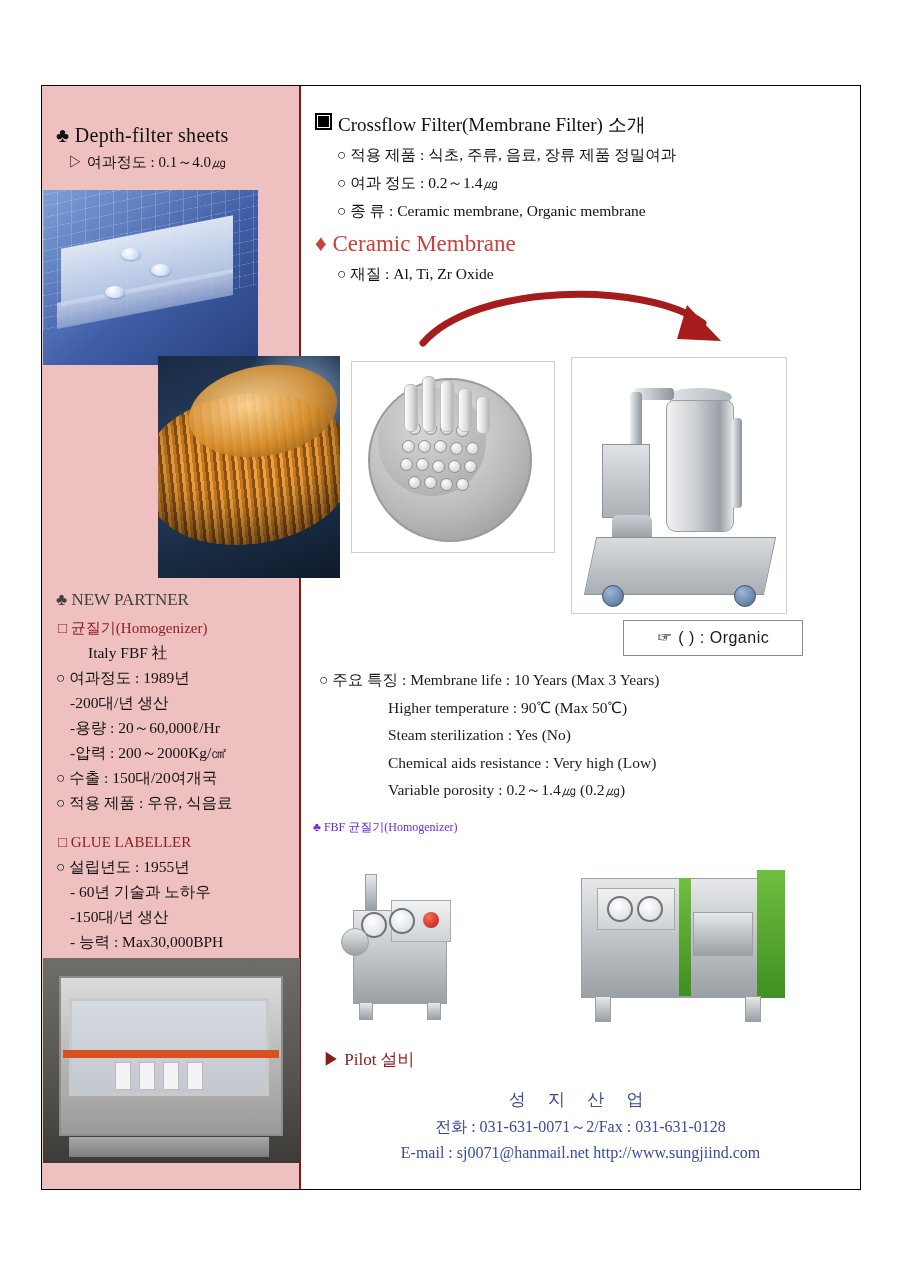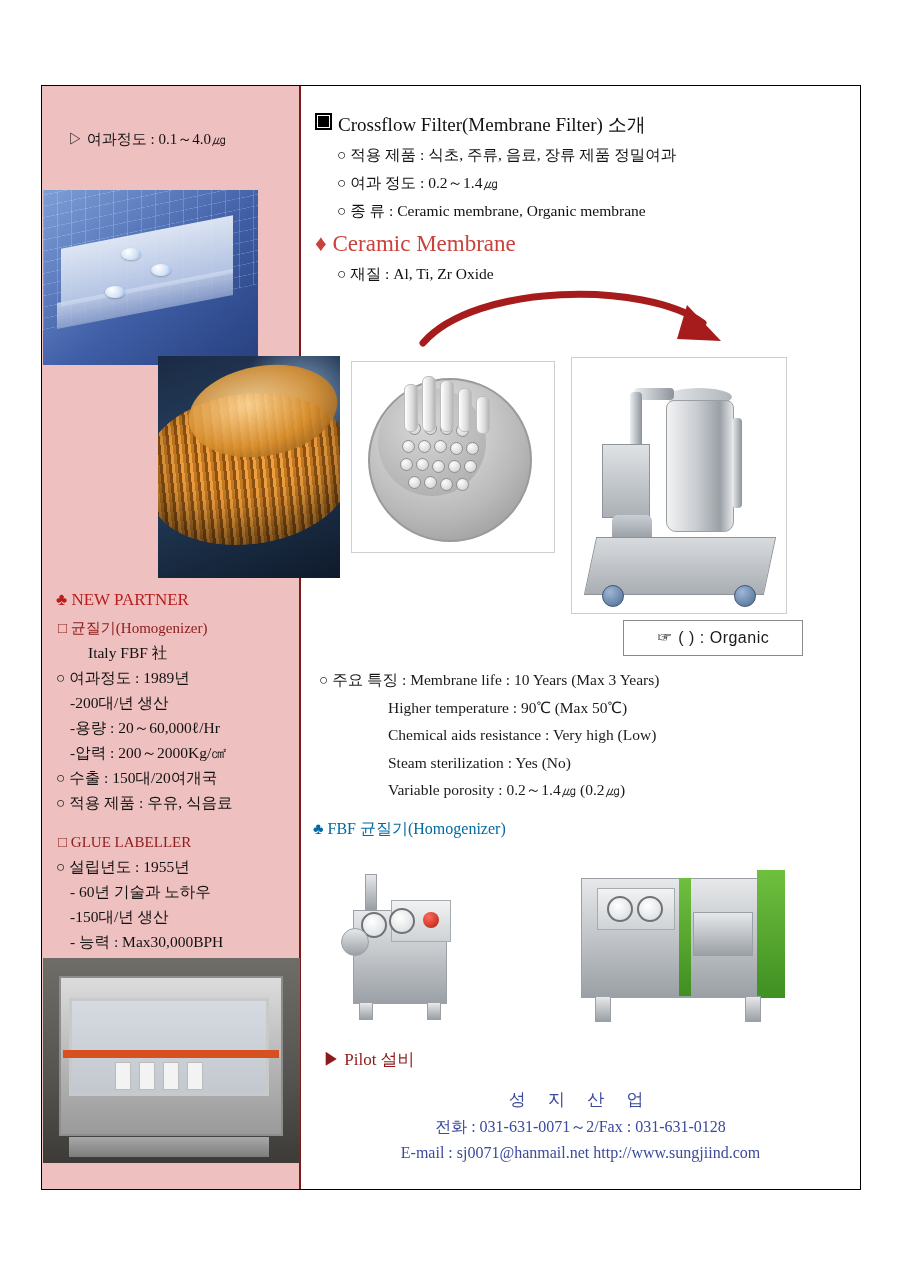--- a/index.html
+++ b/index.html
@@ -131,21 +131,21 @@
   }
   .left-body {
     position: absolute;
     left: 14px;
     top: 500px;
     width: 238px;
     font-size: 15.5px;
     line-height: 1.62;
   }
   .lb-head {
-    color: #b91c1c;
+    color: #404040;
     font-size: 17px;
     margin-bottom: 2px;
   }
   .lb-sub {
     color: #8b1a1a;
     font-size: 15px;
     margin-left: 2px;
   }
   .lb-item {
     white-space: nowrap;
@@ -365,22 +365,22 @@
     width: 520px;
     font-size: 15.5px;
     line-height: 1.78;
     white-space: nowrap;
   }
   .spec-list .ind { margin-left: 69px; }
   .r-h3 {
     position: absolute;
     left: 12px;
     top: 733px;
-    font-size: 16px;
-    color: #0369a1;
+    font-size: 12px;
+    color: #6d28d9;
     white-space: nowrap;
   }
   .homog-photos {
     position: absolute;
     left: 20px;
     top: 770px;
     width: 510px;
     height: 190px;
   }
   .hm1 {
@@ -444,20 +444,21 @@
   }
   .nowrap { white-space: nowrap; }
 </style>
 </head>
 <body>
 
 <div class="page">
 
   <div class="left-col">
     <div class="left-inner">
+      <div class="lc-title">♣ Depth-filter sheets</div>
       <div class="lc-sub">▷ 여과정도 : 0.1～4.0㎍</div>
     </div>
 
     <div class="img-sheets">
       <div class="grid"></div>
       <div class="plate"></div>
       <div class="plate2"></div>
       <div class="drop" style="left:78px; top:58px;"></div>
       <div class="drop" style="left:108px; top:74px;"></div>
       <div class="drop" style="left:62px; top:96px;"></div>
@@ -562,22 +563,22 @@
       </div>
     </div>
 
     <div class="organic-box">
       <span>☞ (  ) : Organic</span>
     </div>
 
     <div class="spec-list">
       <div>○ 주요 특징 : Membrane life : 10 Years   (Max 3 Years)</div>
       <div class="ind">Higher temperature : 90℃   (Max 50℃)</div>
+      <div class="ind">Steam sterilization : Yes   (No)</div>
       <div class="ind">Chemical aids resistance : Very high   (Low)</div>
-      <div class="ind">Steam sterilization : Yes   (No)</div>
       <div class="ind">Variable porosity : 0.2～1.4㎍   (0.2㎍)</div>
     </div>
 
     <div class="r-h3">♣ FBF 균질기(Homogenizer)</div>
 
     <div class="homog-photos">
       <div class="hm1">
         <div class="hm-body" style="left:22px; top:44px; width:92px; height:92px;"></div>
         <div class="hm-panel" style="left:60px; top:34px; width:58px; height:40px;"></div>
         <div class="gauge" style="left:30px; top:46px;"></div>

